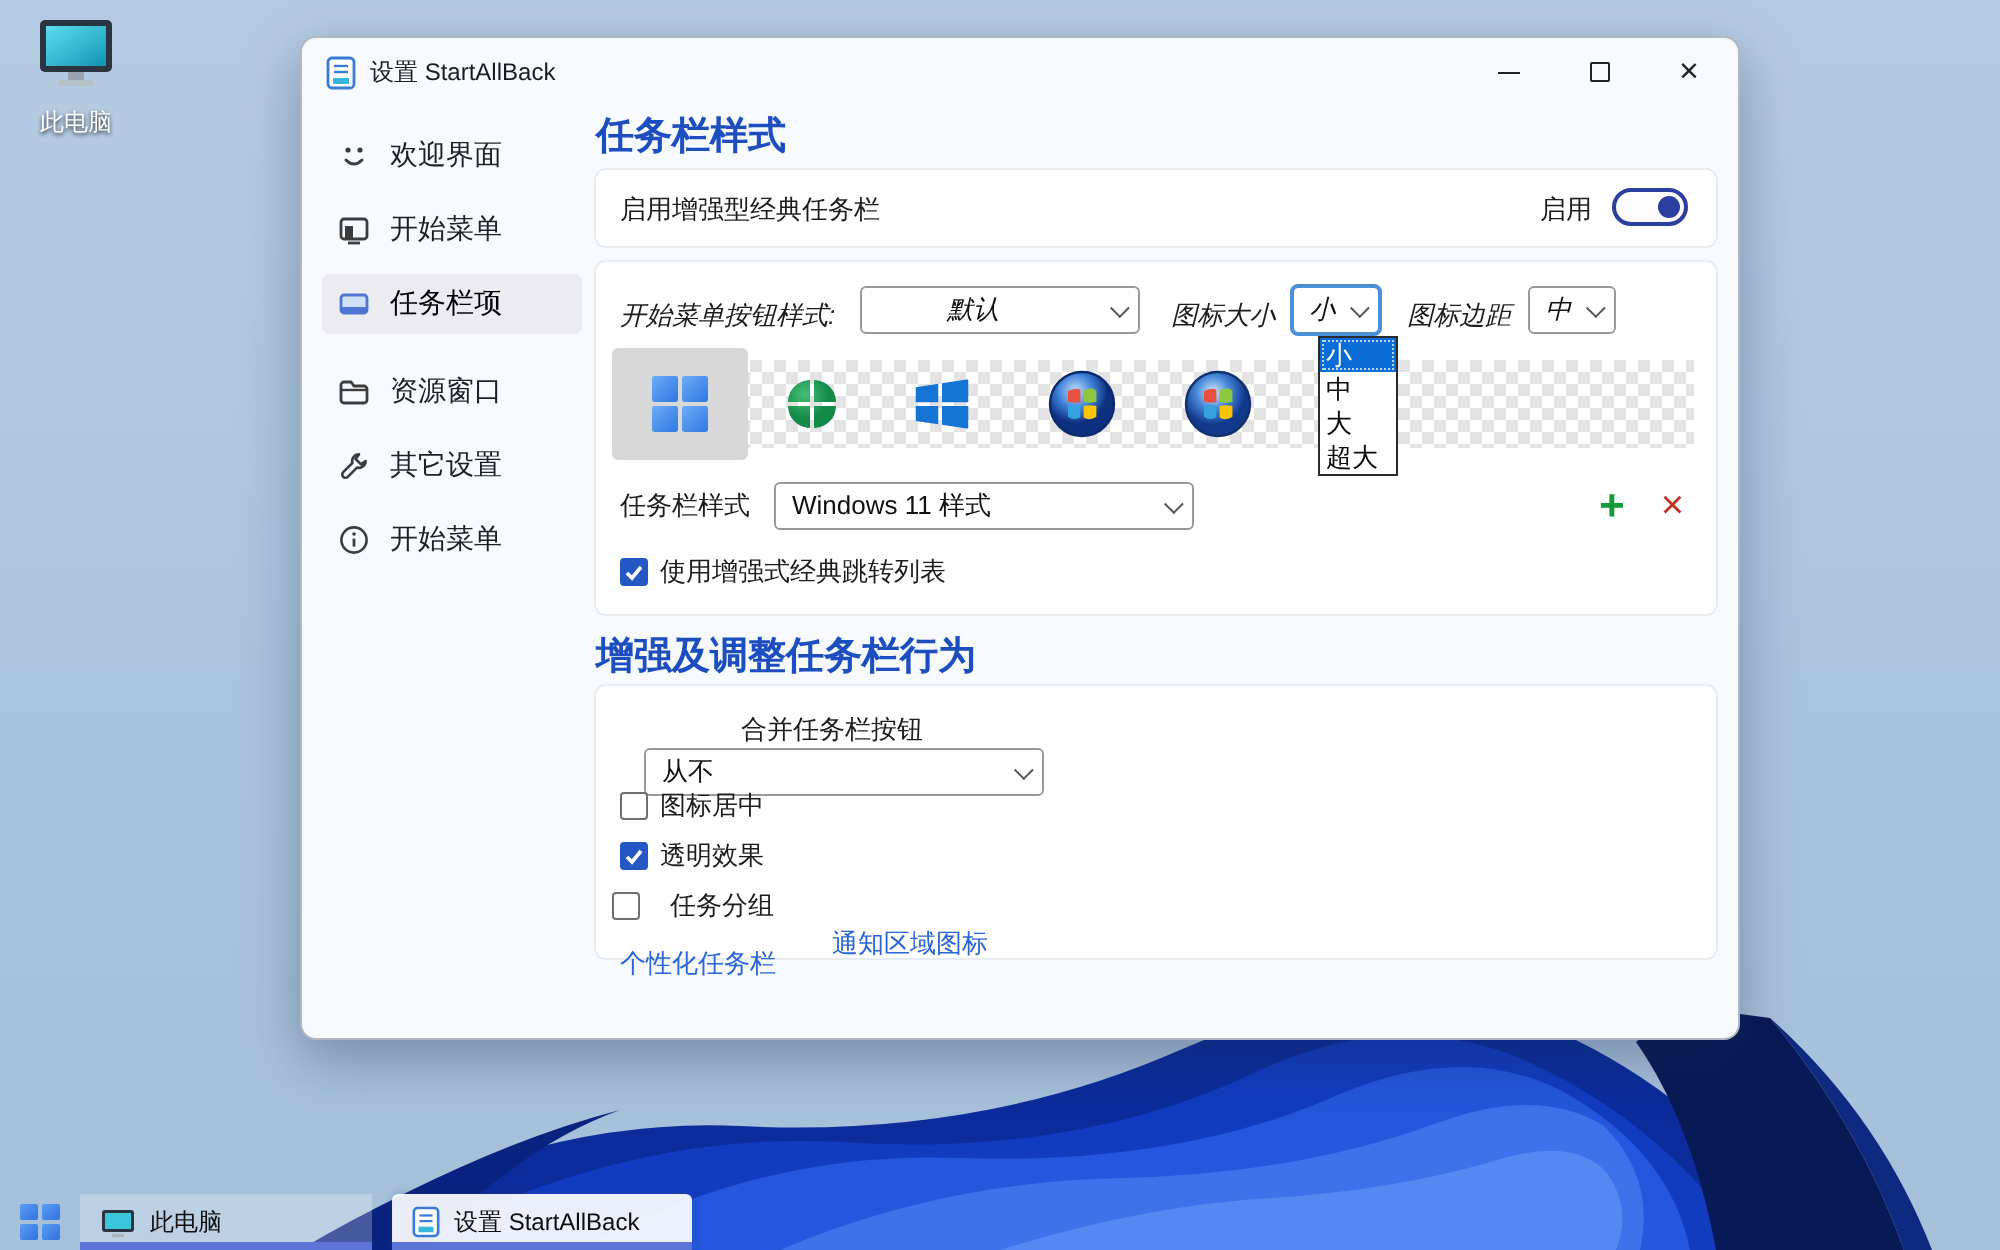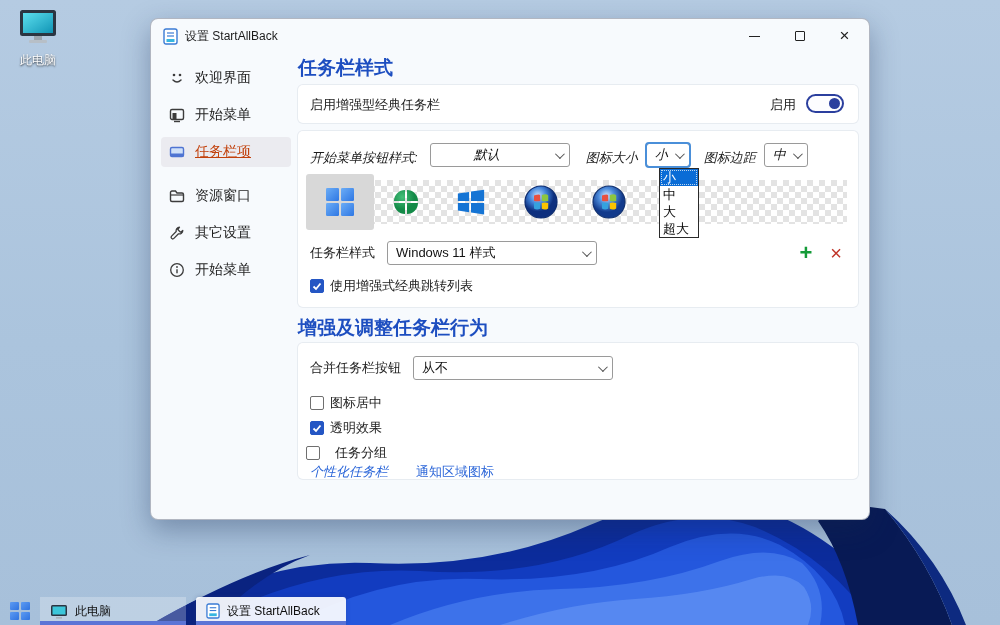--- a/index.html
+++ b/index.html
@@ -19,21 +19,21 @@
   .titlebar { position:absolute; left:0; top:0; width:100%; height:34px; display:flex; align-items:center; padding-left:12px; }
   .title-text { font-size:12px; color:#1b1b1b; margin-left:7px; }
   .caption { position:absolute; right:2px; top:0; height:34px; display:flex; }
   .cap-btn { width:45px; height:34px; display:flex; align-items:center; justify-content:center; color:#222; font-size:15px; cursor:pointer; }
   .max-glyph { width:10px; height:10px; border:1.2px solid #222; border-radius:1px; }
   .min-glyph { width:11px; height:0; border-top:1.6px solid #222; }
 
   
   .side-item { position:absolute; left:10px; width:130px; height:30px; display:flex; align-items:center; gap:10px;
                padding-left:8px; font-size:14px; color:#1f1f1f; border-radius:4px; cursor:pointer; }
-  .side-item.sel { background:#ebebf0; color:#c2410c;text-decoration:underline; }
+  .side-item.sel { background:#ebebf0; color:#000000; }
   .side-item svg { flex:0 0 auto; }
 
   
   .sec-h { position:absolute; font-size:19px; font-weight:bold; color:#1d4ec0; }
   .card { position:absolute; left:147px; width:560px; background:#fff; border-radius:5px; box-shadow:0 0 0 1px rgba(160,170,190,.18); }
   .row-label { font-size:13px; color:#1c1c1c; }
 
   .selectbox { display:flex; align-items:center; justify-content:space-between; height:24px; background:#fff;
                border:1px solid #9a9a9a; border-radius:3px; padding:0 7px 0 8px; font-size:13px; color:#111; cursor:pointer; }
   .selectbox.focus { outline:2px solid #4a8fd9; outline-offset:-1px; }
@@ -294,21 +294,21 @@
               <polyline points="1.5,5.5 4,8 8.5,2.5" fill="none" stroke="#fff" stroke-width="1.8"></polyline>
             </svg>
           </span>
         <span>使用增强式经典跳转列表</span>
       </div>
     </div>
 
     <div class="sec-h" style="left:147px; top:296px;">增强及调整任务栏行为</div>
 
     <div class="card" style="top:324px; height:136px;">
-      <div style="position:absolute; left:12px; top:13px; display:flex; align-items:center;">
+      <div style="position:absolute; left:12px; top:13px; display:flex; align-items:center;flex-direction:column;">
         <span class="row-label">合并任务栏按钮</span>
         <div class="selectbox" style="width:200px; margin-left:12px;">
           <span>从不</span>
           <span class="chev"></span>
         </div>
       </div>
       <div class="cb" style="position:absolute; left:12px; top:51px;">
         <span class="box"></span>
         <span>图标居中</span>
       </div>
@@ -317,21 +317,21 @@
             <svg width="10" height="10" viewBox="0 0 10 10">
               <polyline points="1.5,5.5 4,8 8.5,2.5" fill="none" stroke="#fff" stroke-width="1.8"></polyline>
             </svg>
           </span>
         <span>透明效果</span>
       </div>
       <div class="cb" style="position:absolute; left:8px; top:101px;gap:15px;">
         <span class="box"></span>
         <span>任务分组</span>
       </div>
-      <span class="link" style="position:absolute; left:12px; top:120px;font-style:italic;">个性化任务栏</span>
+      <span class="link" style="position:absolute; left:12px; top:130px;">个性化任务栏</span>
       <span class="link" style="position:absolute; left:118px; top:120px;">通知区域图标</span>
     </div>
   </div>
 
   <div class="taskbar">
     <svg class="start-btn" viewBox="0 0 24 20">
       <defs>
           <linearGradient id="sb" x1="0" y1="0" x2="1" y2="1">
             <stop offset="0" stop-color="#5d9bf2"></stop>
             <stop offset="1" stop-color="#2f73e0"></stop>

